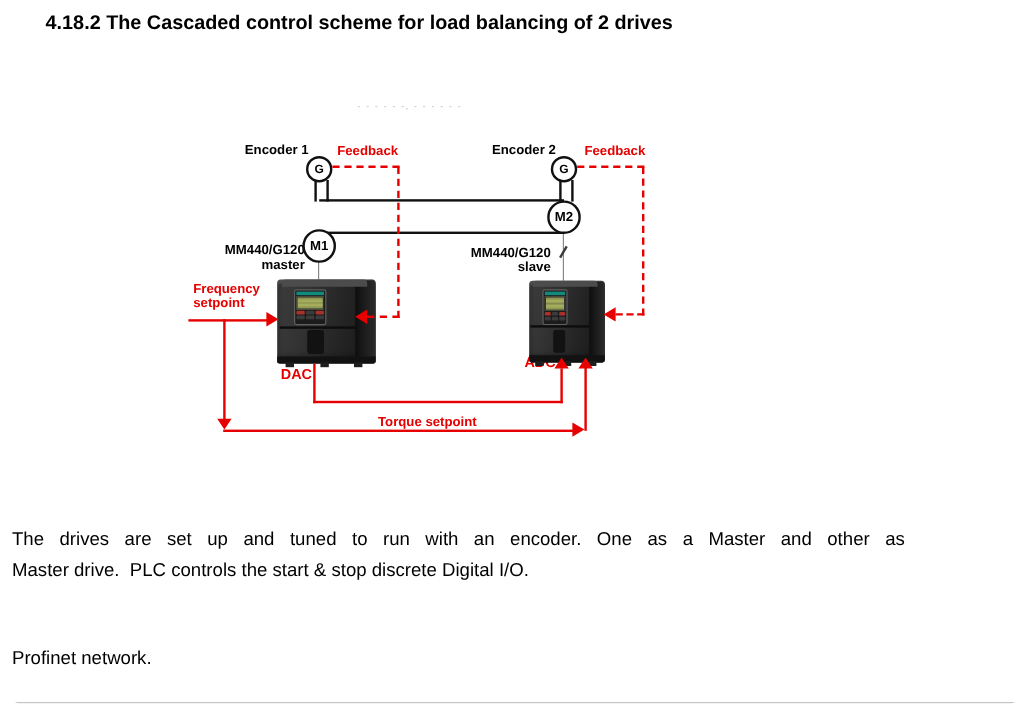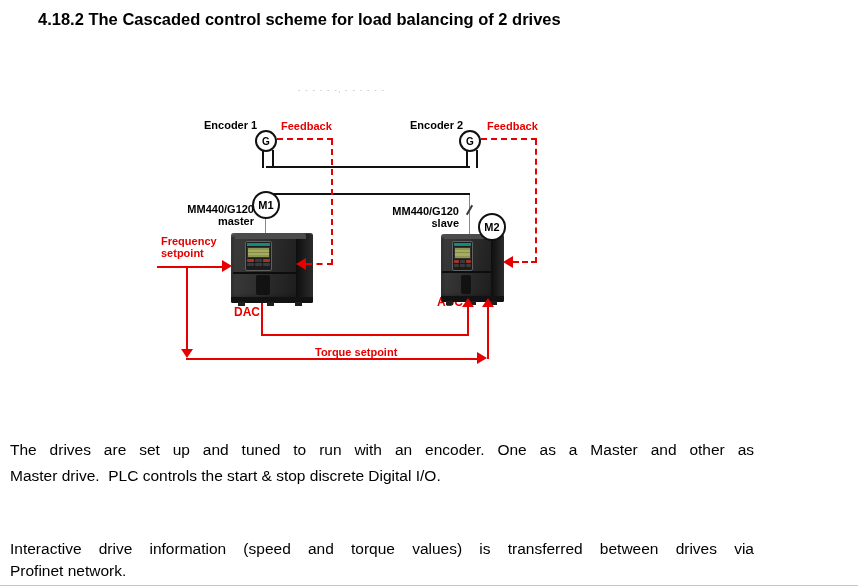--- a/index.html
+++ b/index.html
@@ -1,17 +1,17 @@
 <!DOCTYPE html>
 <html style="--red: #e60000; --teal: #128a7c; --lcd: #a4ad5e;"><head>
 <meta charset="utf-8">
 <style>
   html,body{margin:0;padding:0;background:#fff;}
   .page{position:relative;width:858px;height:588px;background:#fff;overflow:hidden;
-        font-family:"Liberation Sans",sans-serif;color:#000;}
+        font-family:"Liberation Sans",sans-serif;color:#000;border-radius:24px;}
   .abs{position:absolute;}
   
   .title{left:38px;top:10px;font-size:16.5px;font-weight:bold;white-space:nowrap;}
   
   .faint-caption{left:298px;top:86px;font-size:7px;color:#b3b3b3;letter-spacing:1.5px;white-space:nowrap;}
   
   .dlabel{font-size:11px;font-weight:bold;white-space:nowrap;line-height:12px;}
   .red{color:var(--red);}
   .right-align{text-align:right;}
   
@@ -83,21 +83,21 @@
     <div class="abs dlabel red" style="left:487px;top:120px;">Feedback</div>
 
     <div class="abs belt" style="left:266px;top:166px;width:204px;"></div>
     <div class="abs belt" style="left:266px;top:193px;width:204px;"></div>
 
     <div class="abs gm-link" style="left:262px;top:150px;height:18px;"></div>
     <div class="abs gm-link" style="left:466px;top:150px;height:18px;"></div>
     <div class="abs circle g-circle" style="left:255px;top:130px;">G</div>
     <div class="abs circle g-circle" style="left:459px;top:130px;">G</div>
     <div class="abs circle m-circle" style="left:252px;top:167px;margin-top:24px;">M1</div>
-    <div class="abs circle m-circle" style="left:478px;top:167px;margin-top:46px;">M2</div>
+    <div class="abs circle m-circle" style="left:456px;top:167px;">M2</div>
 
     <div class="abs shaft" style="left:265px;top:195px;height:38px;"></div>
     <div class="abs cable-break" style="left:260px;top:209px;"></div>
     <div class="abs shaft" style="left:469px;top:195px;height:39px;"></div>
     <div class="abs cable-break" style="left:464px;top:209px;"></div>
 
     <div class="abs dlabel right-align" style="left:158px;top:203px;width:96px;">
       <div>MM440/G120</div>
       <div>master</div>
     </div>
@@ -185,18 +185,17 @@
     <div class="abs dlabel red" style="left:234px;top:306px;font-size:12px;">DAC</div>
     <div class="abs dlabel red" style="left:437px;top:296px;font-size:12px;">ADC</div>
     <div class="abs dlabel red" style="left:315px;top:298px;margin-top:48px;">Torque setpoint</div>
   </div>
 
   <div class="para p1">
       <div class="tline"><span>The drives are set up and tuned to run with an encoder. One as a Master and other as</span></div>
       <div class="tline last"><span>Master drive.&nbsp; PLC controls the start &amp; stop discrete Digital I/O.</span></div>
     </div>
   <div class="para p2">
-      <div class="tline"><span>Interactive drive information (speed and torque values) is transferred between drives via</span></div>
       <div class="tline last"><span>Profinet network.</span></div>
     </div>
 
   <div class="abs bottom-rule"></div>
 </div>
 
 </body></html>

